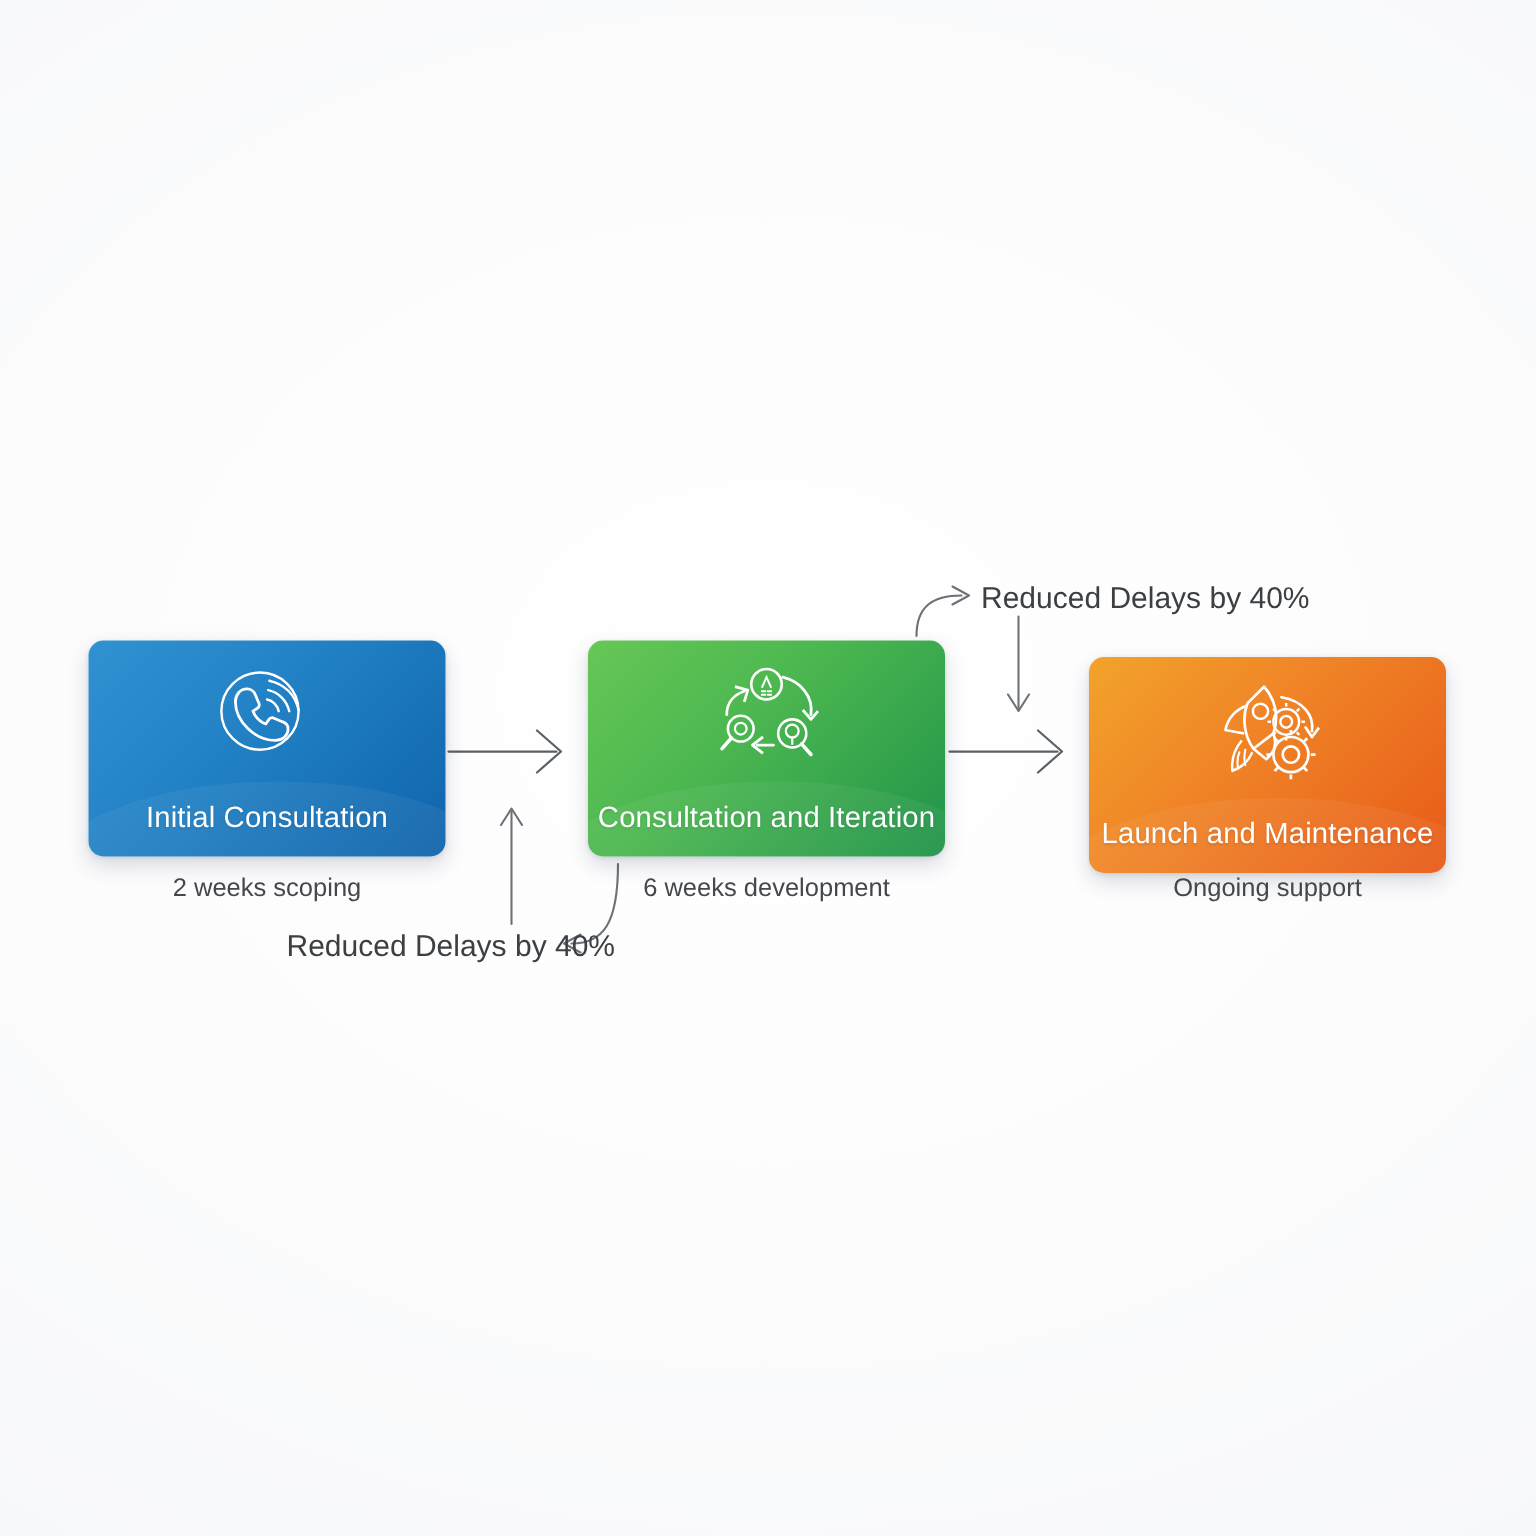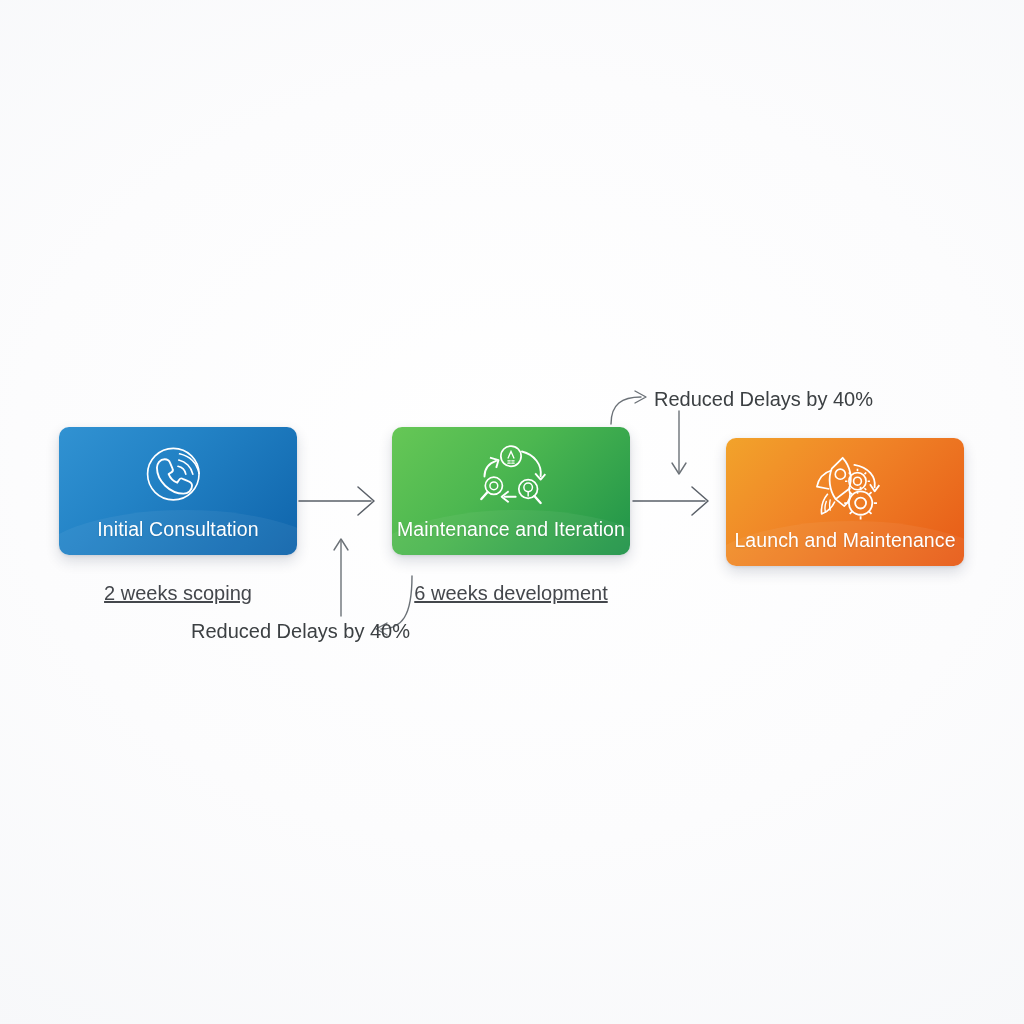--- a/index.html
+++ b/index.html
@@ -20,21 +20,21 @@
     width: 1024px;
     height: 1024px;
     background:
       radial-gradient(ellipse 900px 700px at 50% 45%, #ffffff 0%, #fcfcfd 55%, #f7f8fa 100%);
   }
 
   
   .card {
     position: absolute;
     width: 238px;
-    height: 128px;
+    height: 144px;
     border-radius: 10px;
     overflow: hidden;
     box-shadow: 0 6px 14px rgba(25,40,70,0.16), 0 1px 3px rgba(25,40,70,0.10);
     display: flex;
     flex-direction: column;
     align-items: center;
     justify-content: flex-start;
   }
 
   .card::after {
@@ -80,23 +80,22 @@
     letter-spacing: 0.1px;
     text-shadow: 0 1px 2px rgba(0,0,0,0.13);
     white-space: nowrap;
   }
 
   .card-caption {
     position: absolute;
     text-align: center;
     width: 238px;
     color: #44474c;
-    font-size: 20px;
+    font-size: 17px;
     white-space: nowrap;
-    text-decoration: underline;
   }
   #caption-consult { left: 59px;  top: 582px; }
   #caption-develop { left: 392px; top: 582px; }
   #caption-launch  { left: 726px; top: 582px; }
 
   
   .svg-layer {
     position: absolute;
     left: 0; top: 0;
     width: 1024px; height: 1024px;
@@ -201,21 +200,21 @@
         <path d="M64 16 C80 20 90 33 88 48" fill="none" stroke="#ffffff" stroke-width="2.4" stroke-linecap="round"></path>
         <path d="M81 44 L88 52 L94 45" fill="none" stroke="#ffffff" stroke-width="2.4" stroke-linejoin="round"></path>
 
         <path d="M56 74 H42" fill="none" stroke="#ffffff" stroke-width="2.4" stroke-linecap="round"></path>
         <path d="M47 67 L38 74 L47 81" fill="none" stroke="#ffffff" stroke-width="2.4" stroke-linejoin="round"></path>
 
         <path d="M16 48 C16 38 22 31 31 28" fill="none" stroke="#ffffff" stroke-width="2.4" stroke-linecap="round"></path>
         <path d="M23 24 L34 27 L31 37" fill="none" stroke="#ffffff" stroke-width="2.4" stroke-linejoin="round"></path>
       </svg>
     </div>
-    <div class="card-title">Maintenance and Iteration</div>
+    <div class="card-title">Consultation and Iteration</div>
   </div>
   <div class="card-caption" id="caption-develop">6 weeks development</div>
 
   <div class="card" id="card-launch">
     <div class="card-icon">
       <svg viewBox="0 0 100 100">
 
         <path d="M47 10 C57 21 60 36 55 50 L38 63 C30 52 28 36 33 24 Z" fill="none" stroke="#ffffff" stroke-width="2.3" stroke-linejoin="round"></path>
         <circle cx="44" cy="31" r="6.5" fill="none" stroke="#ffffff" stroke-width="2.1"></circle>
 
@@ -240,17 +239,18 @@
           <path d="M70 51 v-4 M70 85 v4 M53 68 h-4 M87 68 h4
                    M59 57 l-3 -3 M81 79 l3 3 M59 79 l-3 3 M81 57 l3 -3"></path>
         </g>
 
         <path d="M62 19 C80 22 90 34 88 48" fill="none" stroke="#ffffff" stroke-width="2.3" stroke-linecap="round"></path>
         <path d="M82 44 L88 53 L94 45" fill="none" stroke="#ffffff" stroke-width="2.3" stroke-linejoin="round"></path>
       </svg>
     </div>
     <div class="card-title">Launch and Maintenance</div>
   </div>
+  <div class="card-caption" id="caption-launch">Ongoing support</div>
 
   <div class="annot" id="annot-top">Reduced Delays by 40%</div>
   <div class="annot" id="annot-bottom">Reduced Delays by 40%</div>
 
 </div>
 
 </body></html>

